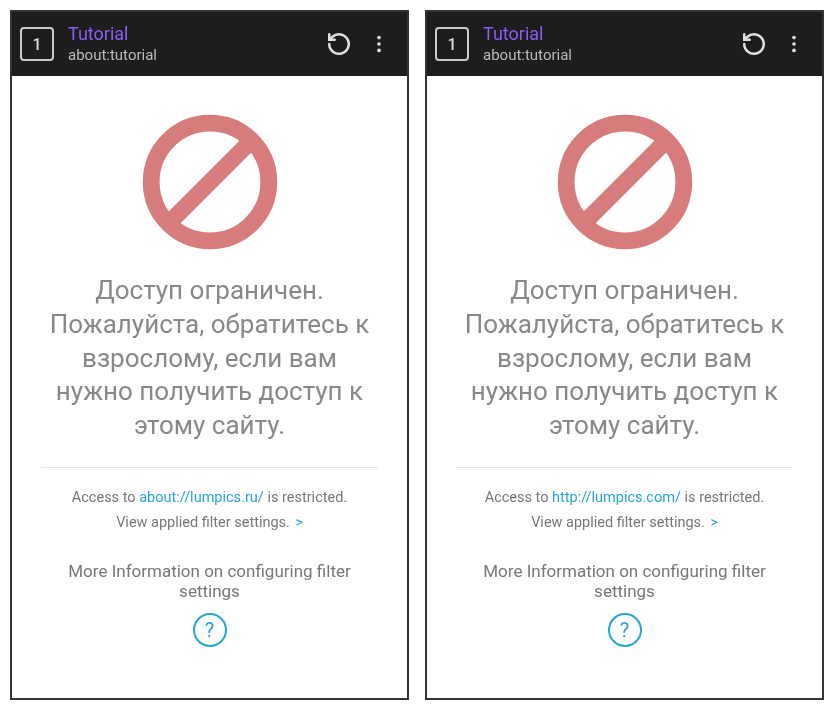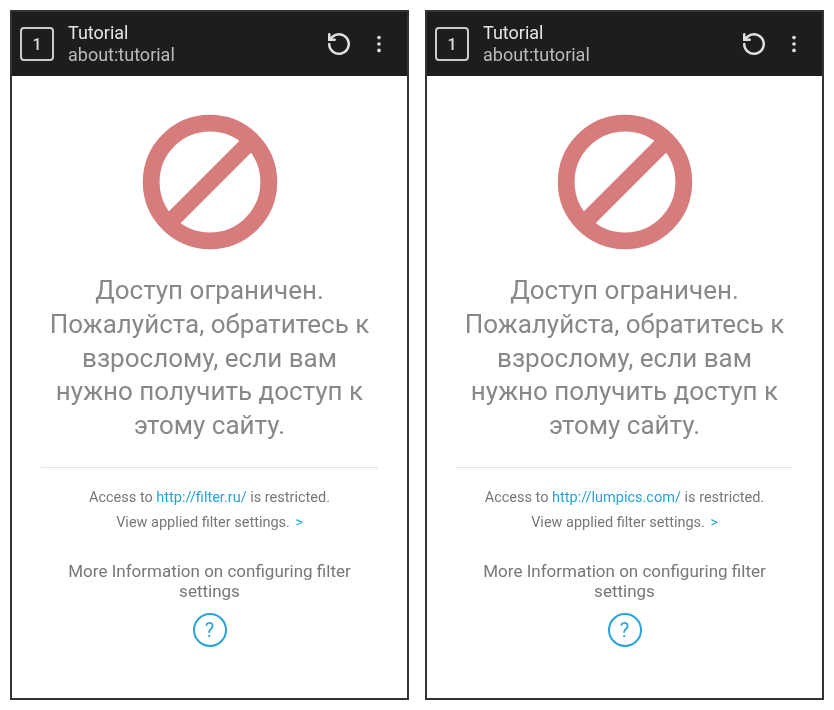--- a/index.html
+++ b/index.html
@@ -55,22 +55,22 @@
     z-index: -1;
     opacity: .4;
   }
   .title-block {
     flex: 1;
     margin-left: 14px;
     display: flex;
     flex-direction: column;
     line-height: 1.25;
   }
-  .title-main { font-size: 18px; color: #e5e5e5; font-weight: 400; }
-  .title-sub { font-size: 18px; color: #bbb; }
+  .title-main { font-size: 18px; color: #8b5cf6; font-weight: 400; }
+  .title-sub { font-size: 15px; color: #bbb; }
   .icon-btn {
     width: 40px;
     height: 40px;
     display: flex;
     align-items: center;
     justify-content: center;
     color: #e0e0e0;
     cursor: pointer;
   }
   .content {
@@ -150,21 +150,21 @@
     </div>
   </div>
   <div class="content">
     <svg class="nosign" viewBox="0 0 100 100">
       <circle cx="50" cy="50" r="42" fill="none" stroke="#d77c7d" stroke-width="12"></circle>
       <line x1="24" y1="76" x2="76" y2="24" stroke="#d77c7d" stroke-width="12"></line>
     </svg>
     <div class="headline">Доступ ограничен. Пожалуйста, обратитесь к взрослому, если вам нужно получить доступ к этому сайту.</div>
     <div class="divider"></div>
     <div class="small">
-      <span>Access to </span><span class="link">http://filter.ru/</span><span> is restricted.</span>
+      <span>Access to </span><span class="link">about://lumpics.ru/</span><span> is restricted.</span>
     </div>
     <div class="small">
       <span>View applied filter settings. </span><span class="chev">&gt;</span>
     </div>
     <div class="more">More Information on configuring filter settings</div>
     <div class="help-circ">
       <span>?</span>
     </div>
   </div>
 </div>

